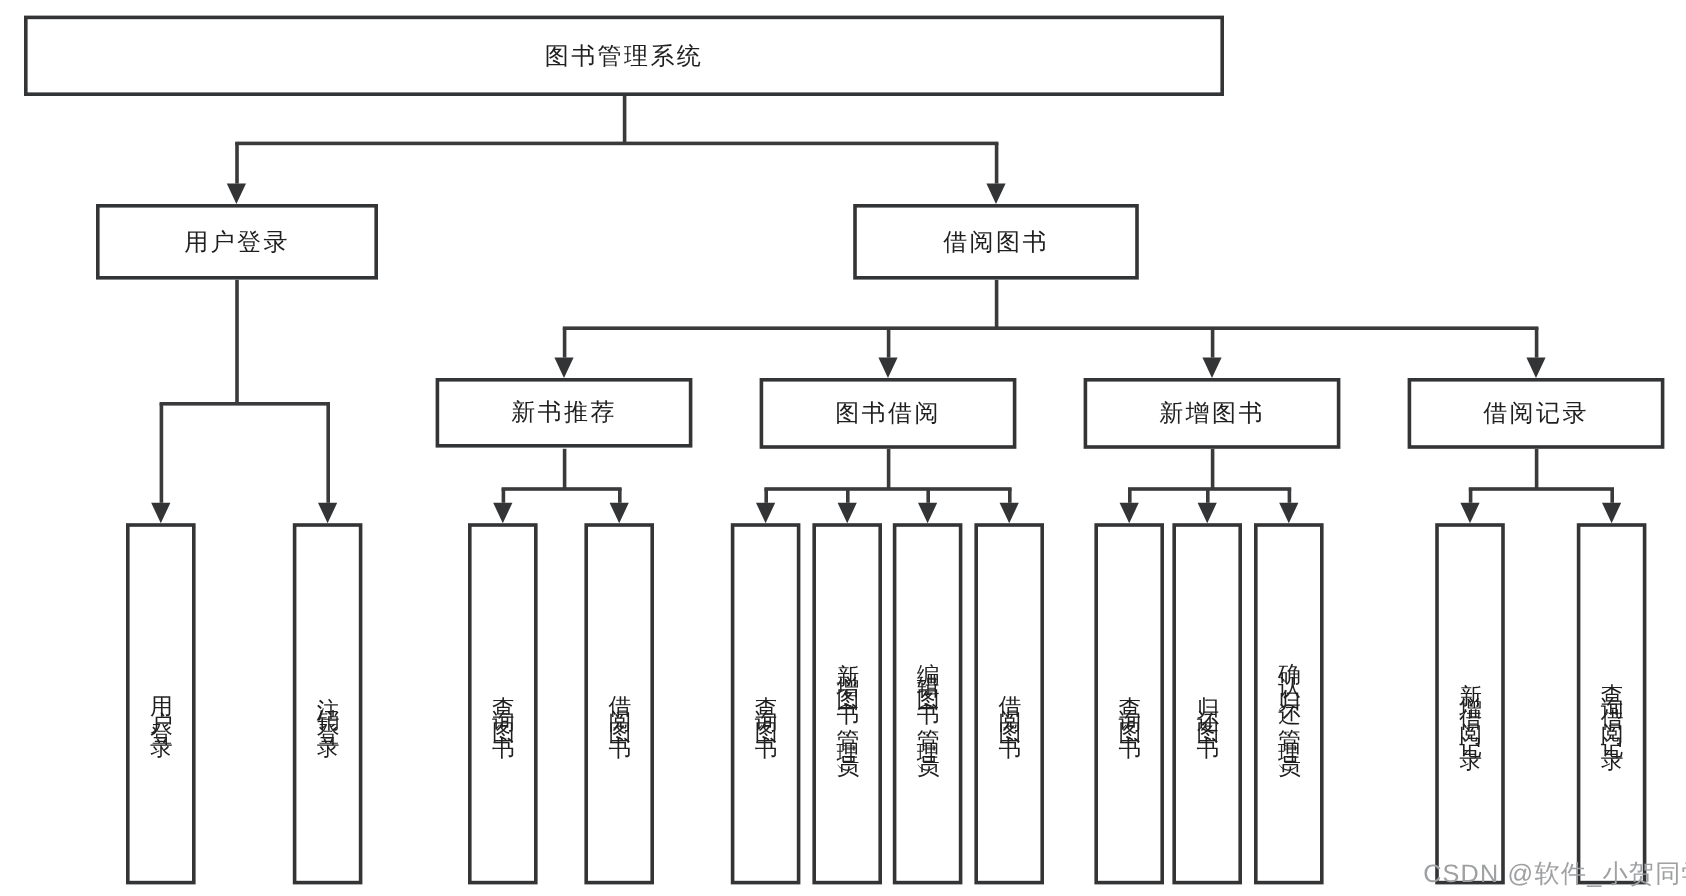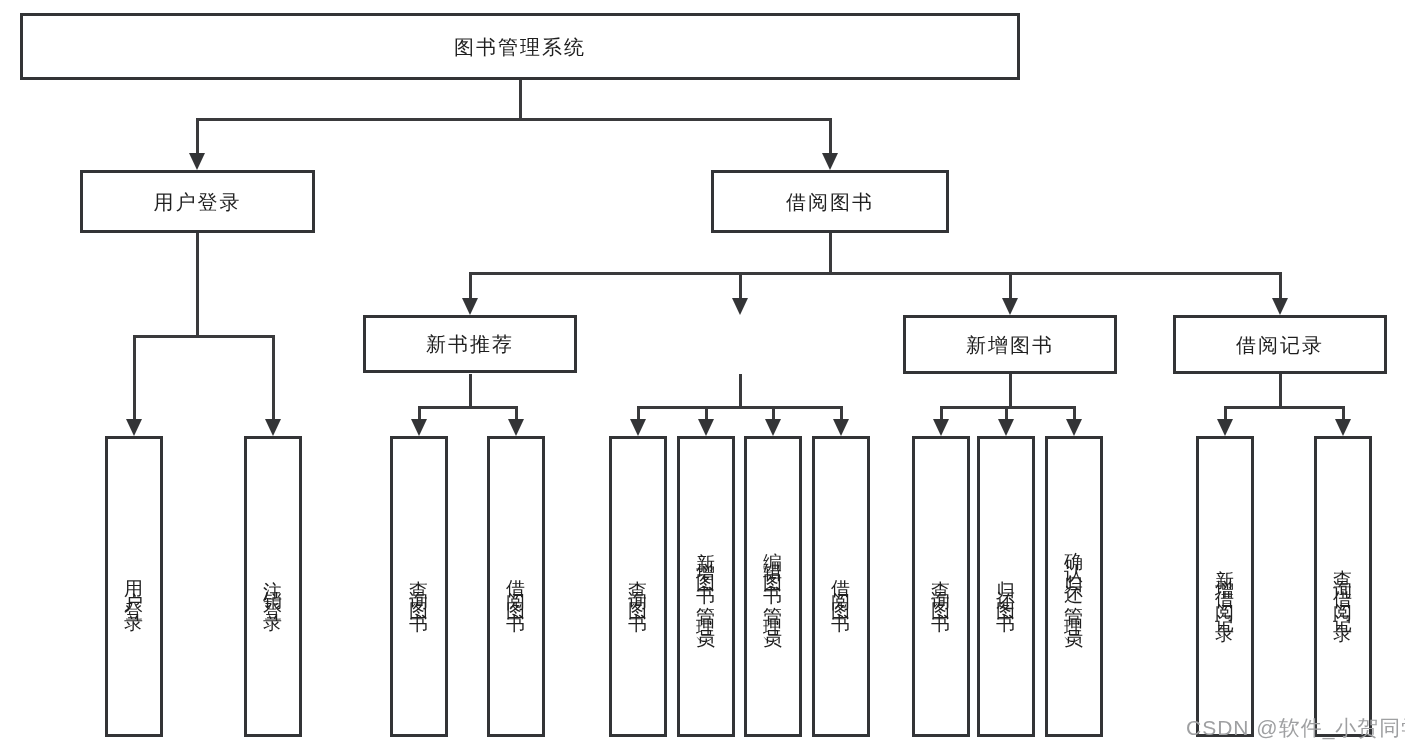--- a/index.html
+++ b/index.html
@@ -31,20 +31,23 @@
 
   <div class="box" style="left:80px;top:170px;width:235px;height:63px;">
     <span class="h-label">用户登录</span>
   </div>
   <div class="box" style="left:711px;top:170px;width:238px;height:63px;">
     <span class="h-label">借阅图书</span>
   </div>
 
   <div class="box" style="left:363px;top:315px;width:214px;height:58px;">
     <span class="h-label">新书推荐</span>
+  </div>
+  <div class="box" style="left:633px;top:315px;width:214px;height:59px;">
+    <span class="h-label">图书借阅</span>
   </div>
   <div class="box" style="left:903px;top:315px;width:214px;height:59px;">
     <span class="h-label">新增图书</span>
   </div>
   <div class="box" style="left:1173px;top:315px;width:214px;height:59px;">
     <span class="h-label">借阅记录</span>
   </div>
 
   <div class="box" style="left:105px;top:436px;width:58px;height:301px;">
     <span class="v-label">用户登录</span>

